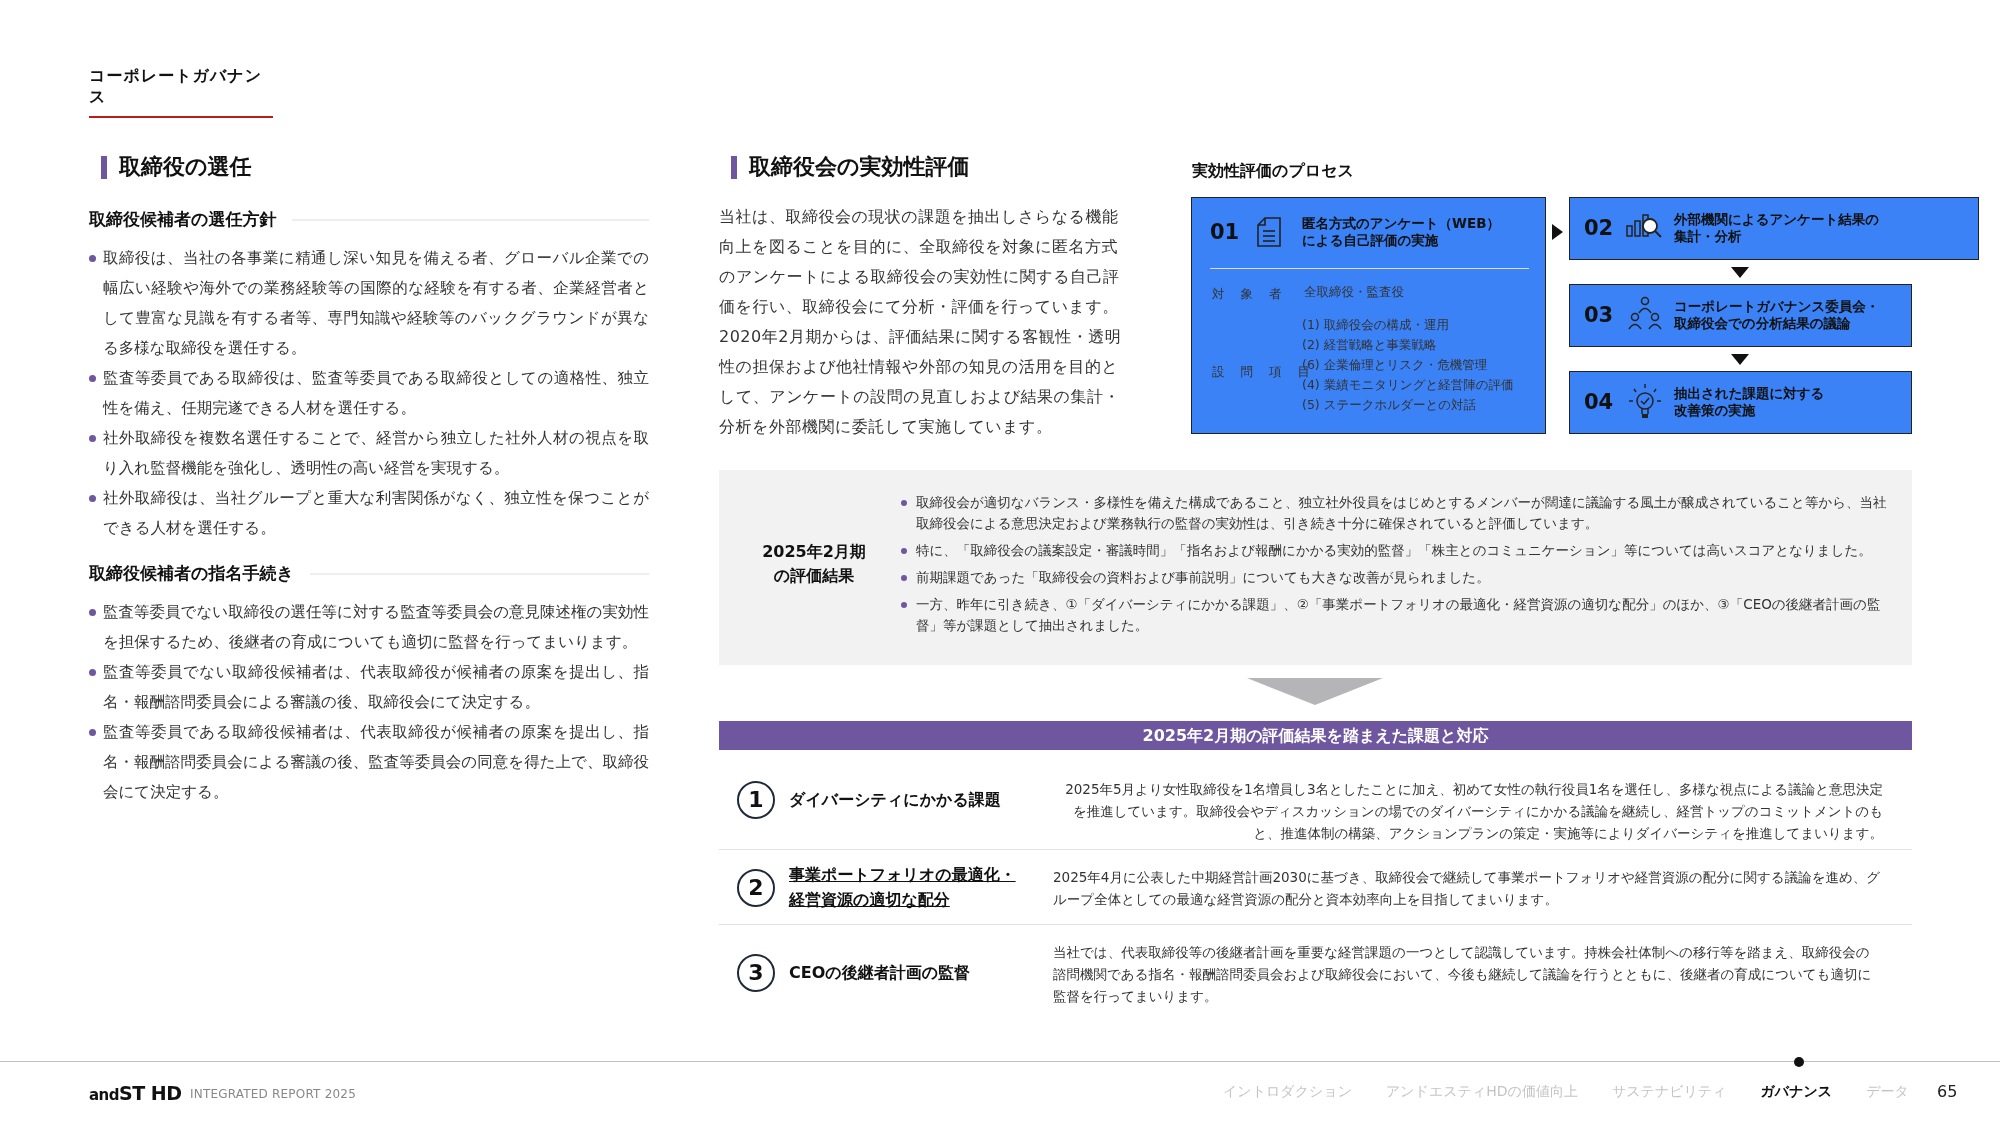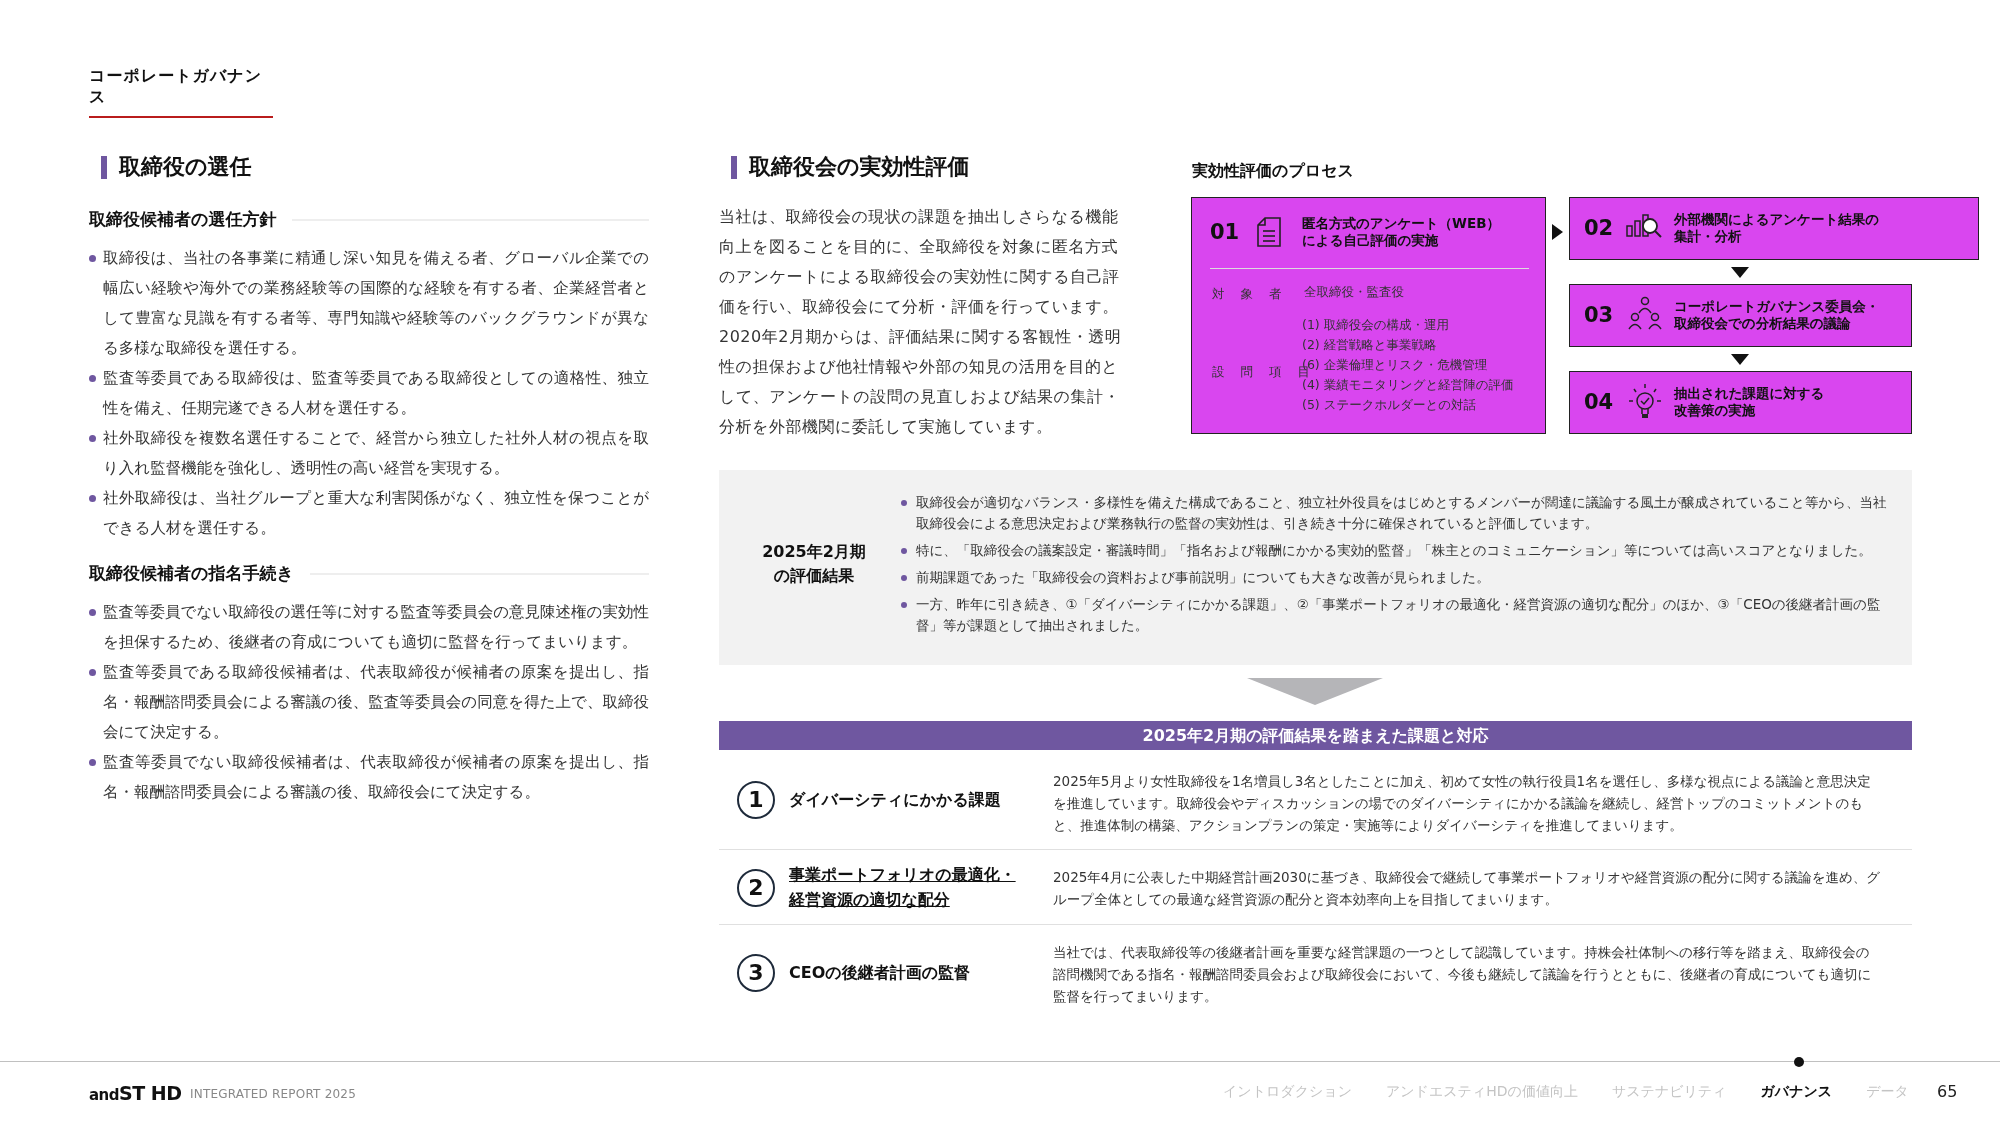--- a/index.html
+++ b/index.html
@@ -14,21 +14,21 @@
   .h3 { position: absolute; font-size: 17px; font-weight: bold; color: #111; display: flex; align-items: center; }
   .h3 .rule { flex: 1; height: 2px; background: #eeeeee; margin-left: 16px; }
 
   .bullets { position: absolute; list-style: none; }
   .bullets li { position: relative; padding-left: 14px; font-size: 15.5px; line-height: 30px; color: #333; text-align: justify; }
   .bullets li::before { content: ""; position: absolute; left: 0; top: 12px; width: 7px; height: 7px; border-radius: 50%; background: #6f57a0; }
 
   .para { position: absolute; font-size: 16px; line-height: 30px; color: #333; letter-spacing: 0.5px; }
 
   .proc-title { position: absolute; left: 1192px; top: 161px; font-size: 16px; font-weight: bold; color: #111; }
-  .box { position: absolute; border: 1.5px solid #222; background: #d946ef; }
+  .box { position: absolute; border: 1.5px solid #222; background: #3b82f6; }
   .step-num { position: absolute; font-size: 21px; font-weight: bold; color: #111; }
   .step-icon { position: absolute; }
   .step-text { position: absolute; font-size: 13.5px; font-weight: bold; line-height: 17px; color: #111; }
   .box1-rule { position: absolute; left: 18px; right: 16px; top: 70px; height: 1px; background: #ddd; }
   .label-col { position: absolute; font-size: 12.5px; color: #333; letter-spacing: 6px; }
   .value-col { position: absolute; font-size: 12.5px; color: #333; line-height: 20px; }
 
   .tri-right { position: absolute; width: 0; height: 0; border-top: 8px solid transparent; border-bottom: 8px solid transparent; border-left: 11px solid #111; }
   .tri-down { position: absolute; width: 0; height: 0; border-left: 9px solid transparent; border-right: 9px solid transparent; border-top: 11px solid #111; }
 
@@ -78,22 +78,22 @@
   <li>社外取締役を複数名選任することで、経営から独立した社外人材の視点を取り入れ監督機能を強化し、透明性の高い経営を実現する。</li>
   <li>社外取締役は、当社グループと重大な利害関係がなく、独立性を保つことができる人材を選任する。</li>
 </ul>
 
 <div class="h3" style="left:89px; top:562px; width:560px;">
   <span>取締役候補者の指名手続き</span>
   <span class="rule"></span>
 </div>
 <ul class="bullets" style="left:89px; top:597px; width:560px;">
   <li>監査等委員でない取締役の選任等に対する監査等委員会の意見陳述権の実効性を担保するため、後継者の育成についても適切に監督を行ってまいります。</li>
+  <li>監査等委員でない取締役候補者は、代表取締役が候補者の原案を提出し、指名・報酬諮問委員会による審議の後、取締役会にて決定する。</li>
   <li>監査等委員である取締役候補者は、代表取締役が候補者の原案を提出し、指名・報酬諮問委員会による審議の後、監査等委員会の同意を得た上で、取締役会にて決定する。</li>
-  <li>監査等委員でない取締役候補者は、代表取締役が候補者の原案を提出し、指名・報酬諮問委員会による審議の後、取締役会にて決定する。</li>
 </ul>
 
 <div class="h2" style="left:719px; top:152px;">
   <span class="bar"></span>
   <span>取締役会の実効性評価</span>
 </div>
 
 <div class="para" style="left:719px; top:202px; width:410px;">当社は、取締役会の現状の課題を抽出しさらなる機能向上を図ることを目的に、全取締役を対象に匿名方式のアンケートによる取締役会の実効性に関する自己評価を行い、取締役会にて分析・評価を行っています。2020年2月期からは、評価結果に関する客観性・透明性の担保および他社情報や外部の知見の活用を目的として、アンケートの設問の見直しおよび結果の集計・分析を外部機関に委託して実施しています。</div>
 
 <div class="proc-title">実効性評価のプロセス</div>
@@ -201,21 +201,21 @@
   </ul>
 </div>
 
 <div class="big-arrow"></div>
 
 <div class="band">2025年2月期の評価結果を踏まえた課題と対応</div>
 
 <div class="issue-row" style="top:750px; height:100px;">
   <div class="circle-num" style="top:31px;">1</div>
   <div class="issue-title" style="top:37px;">ダイバーシティにかかる課題</div>
-  <div class="issue-desc" style="top:20px;">2025年5月より女性取締役を1名増員し3名としたことに加え、初めて女性の執行役員1名を選任し、多様な視点による議論と意思決定を推進しています。取締役会やディスカッションの場でのダイバーシティにかかる議論を継続し、経営トップのコミットメントのもと、推進体制の構築、アクションプランの策定・実施等によりダイバーシティを推進してまいります。</div>
+  <div class="issue-desc" style="top:28px;text-align:right;">2025年5月より女性取締役を1名増員し3名としたことに加え、初めて女性の執行役員1名を選任し、多様な視点による議論と意思決定を推進しています。取締役会やディスカッションの場でのダイバーシティにかかる議論を継続し、経営トップのコミットメントのもと、推進体制の構築、アクションプランの策定・実施等によりダイバーシティを推進してまいります。</div>
 </div>
 
 <div class="issue-row" style="top:850px; height:75px;">
   <div class="circle-num" style="top:19px;">2</div>
   <div class="issue-title" style="top:12px;text-decoration:underline;">
     <div>事業ポートフォリオの最適化・</div>
     <div>経営資源の適切な配分</div>
   </div>
   <div class="issue-desc" style="top:16px;">2025年4月に公表した中期経営計画2030に基づき、取締役会で継続して事業ポートフォリオや経営資源の配分に関する議論を進め、グループ全体としての最適な経営資源の配分と資本効率向上を目指してまいります。</div>
 </div>

